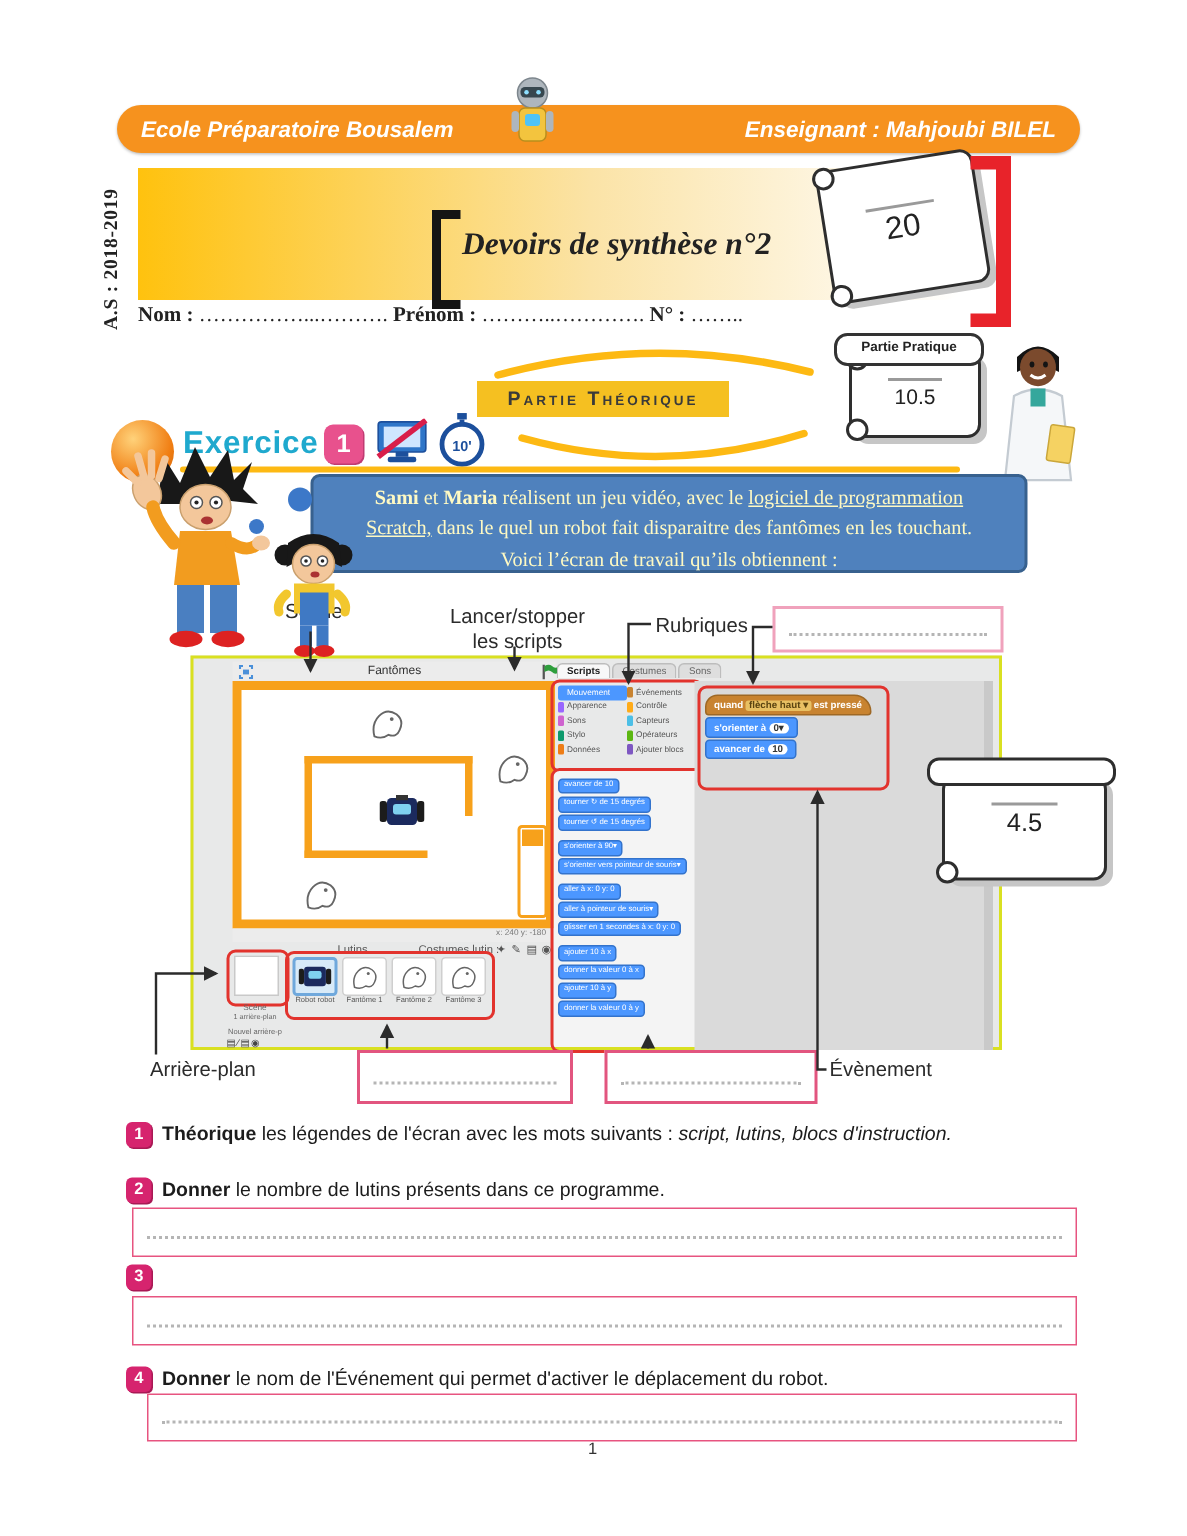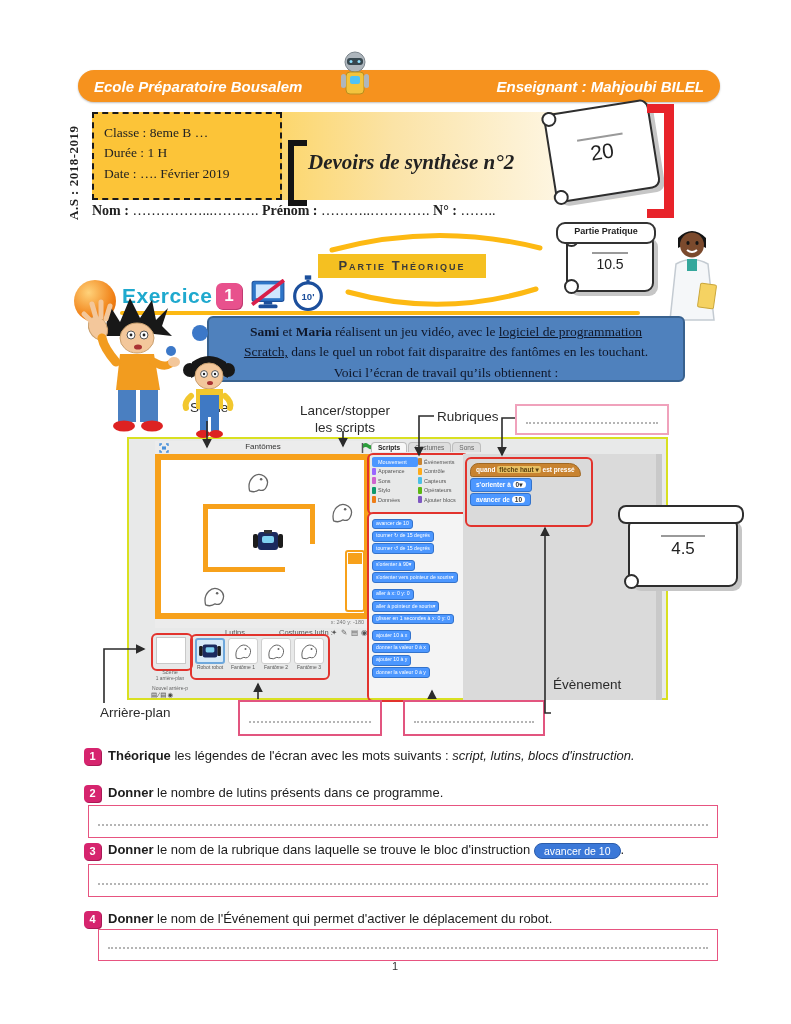--- a/index.html
+++ b/index.html
@@ -49,21 +49,21 @@
   
   .ball{left:74px;top:280px;width:42px;height:42px;border-radius:50%;
         background:radial-gradient(circle at 35% 30%,#ffd27a,#f07d12 65%,#c95f06);}
   .ex-word{left:122px;top:284px;font-size:21px;font-weight:bold;color:#1FA9CE;letter-spacing:.5px;}
   .ex-badge{left:216px;top:283px;width:26px;height:26px;background:#E8518D;border-radius:6px;color:#fff;
         font-weight:bold;font-size:17px;text-align:center;line-height:26px;box-shadow:1px 1px 0 #c03b72;}
   .yellow-rule{left:120px;top:311px;width:520px;height:4px;background:#FDB913;border-radius:2px;}
 
   
   .intro{left:207px;top:316px;width:478px;height:66px;background:#4F81BD;border:2px solid #38618e;border-radius:6px;
-        box-sizing:border-box;color:#0f172a;font-family:"Liberation Serif",serif;font-size:13.5px;line-height:1.5;
+        box-sizing:border-box;color:#fef9c3;font-family:"Liberation Serif",serif;font-size:13.5px;line-height:1.5;
         text-align:center;padding:4px 6px;}
   .intro .u{text-decoration:underline;}
   .intro b{font-weight:bold;}
 
   
   .note{font-size:13.5px;color:#2b2b2b;}
   .dotted-box{border:2px solid #F0A2BC;background:#fff;}
   .dotted-box.strong{border:2.5px solid #E2557F;}
   .dotline{border-bottom:2px dotted #b5b5b5;height:58%;margin:0 9px;}
 
@@ -130,25 +130,20 @@
       <circle cx="21" cy="11.5" r="1.5" fill="#8ee0ff"></circle>
     <rect x="8" y="22" width="18" height="22" rx="4" fill="#f3c43e" stroke="#b98e1d"></rect>
     <rect x="12" y="26" width="10" height="8" rx="2" fill="#4fc3f7"></rect>
     <rect x="3" y="24" width="5" height="14" rx="2.5" fill="#aeb6bd"></rect>
     <rect x="26" y="24" width="5" height="14" rx="2.5" fill="#aeb6bd"></rect>
   </svg>
 
   <div class="a as-year">A.S : 2018-2019</div>
 
   <div class="a yellow-band"></div>
-  <div class="a info-box">
-    <div>Classe : 8eme B …</div>
-    <div>Durée : 1 H</div>
-    <div>Date : …. Février 2019</div>
-  </div>
   <div class="a big-lbracket"></div>
   <div class="a doc-title">Devoirs de synthèse n°2</div>
 
   <div class="a scroll score20">
     <span class="curl" style="left:-4px;top:-4px;"></span>
     <span class="curl" style="left:-4px;bottom:-4px;"></span>
     <div class="overline"></div>
     <div class="num">20</div>
   </div>
   <div class="a red-rbracket"></div>
@@ -449,39 +444,36 @@
     <div class="num">4.5</div>
   </div>
 
   <div class="a note" style="left:100px;top:705px;">Arrière-plan</div>
   <div class="a dotted-box strong" style="left:238px;top:700px;width:140px;height:32px;">
       <div class="dotline"></div>
     </div>
   <div class="a dotted-box strong" style="left:403px;top:700px;width:138px;height:32px;">
       <div class="dotline"></div>
     </div>
-  <div class="a note" style="left:553px;top:677px;text-align:right;">Évènement</div>
+  <div class="a note" style="left:553px;top:705px;text-align:right;">Évènement</div>
 
   <div class="a qbadge" style="left:84px;top:748px;">1</div>
   <div class="a qtext" style="left:108px;top:748px;">
     <b>Théorique</b><span> les légendes de l'écran avec les mots suivants : </span><i>script, lutins, blocs d'instruction.</i>
   </div>
 
   <div class="a qbadge" style="left:84px;top:785px;">2</div>
   <div class="a qtext" style="left:108px;top:785px;">
     <b>Donner</b><span> le nombre de lutins présents dans ce programme.</span>
   </div>
   <div class="a ansbox" style="left:88px;top:805px;width:628px;height:31px;">
       <div class="dotline"></div>
     </div>
 
   <div class="a qbadge" style="left:84px;top:843px;">3</div>
-  <div class="a qtext" style="left:108px;top:842px;">
-    <b>Donner</b><span> le nom de la rubrique dans laquelle se trouve le bloc d'instruction </span><span class="qpill">avancer de 10</span><span>.</span>
-  </div>
   <div class="a ansbox" style="left:88px;top:864px;width:628px;height:31px;">
       <div class="dotline"></div>
     </div>
 
   <div class="a qbadge" style="left:84px;top:911px;">4</div>
   <div class="a qtext" style="left:108px;top:911px;">
     <b>Donner</b><span> le nom de l'Événement qui permet d'activer le déplacement du robot.</span>
   </div>
   <div class="a ansbox" style="left:98px;top:929px;width:618px;height:30px;">
       <div class="dotline"></div>

